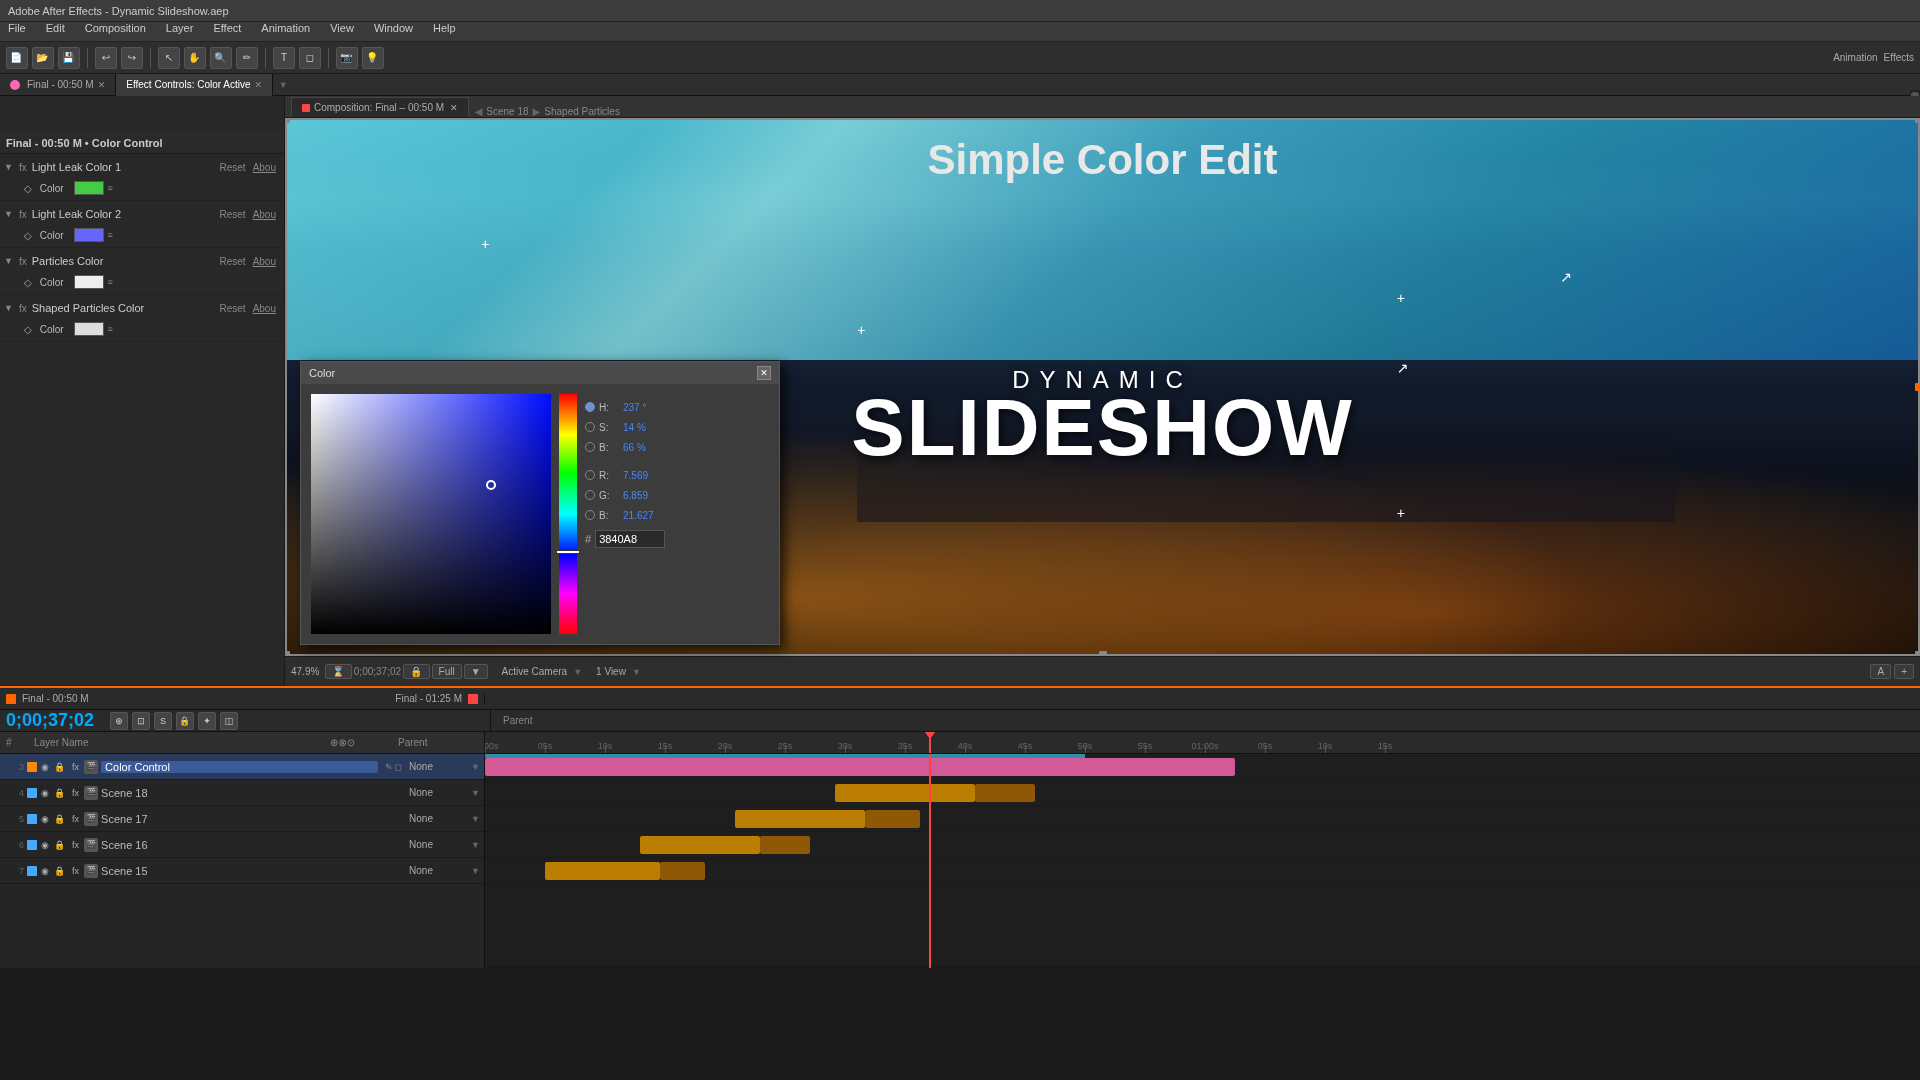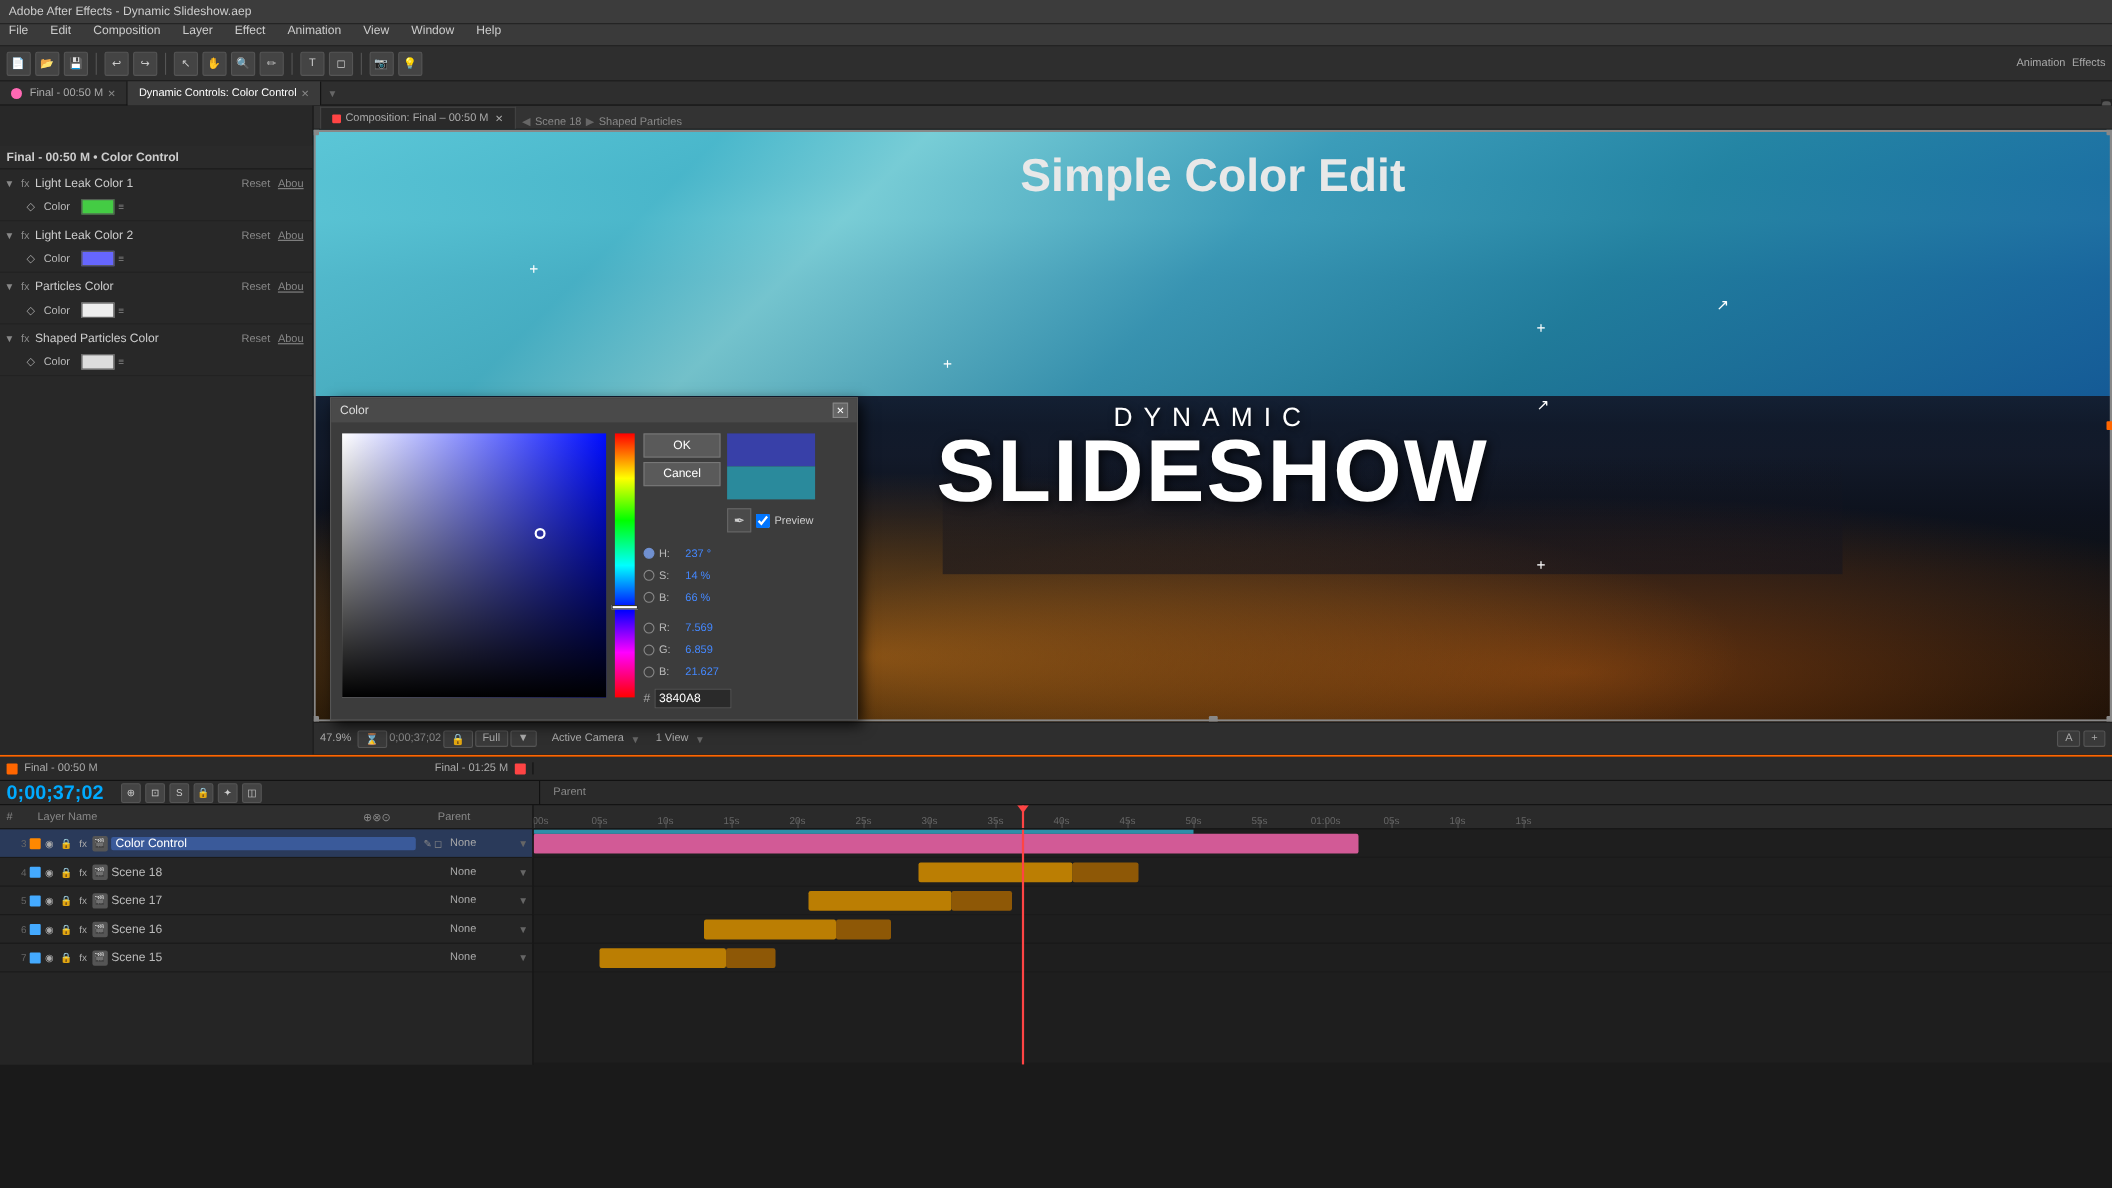--- a/index.html
+++ b/index.html
@@ -780,21 +780,21 @@
   </div>
 </div>
 
 <div id="top-tabs-row">
   <div class="top-tab">
     <span class="proj-color-dot" style="background:#ff69b4;"></span>
     <span>Final - 00:50 M</span>
     <span class="close-x">✕</span>
   </div>
   <div class="top-tab active">
-    <span>Dynamic Controls: Color Control</span>
+    <span>Effect Controls: Color Active</span>
     <span class="close-x">✕</span>
   </div>
   <div style="width:20px; display:flex; align-items:center; justify-content:center;">
     <span style="font-size:9px; color:#666;">▼</span>
   </div>
 </div>
 
 <div id="main-area">
 
   <div id="left-panel">
@@ -971,40 +971,20 @@
           <div id="color-cursor" style="left: 75%; top: 38%;"></div>
         </div>
 
         <div id="hue-bar-container">
           <div id="hue-bar"></div>
           <div id="hue-cursor" style="top: 65%;"></div>
         </div>
 
         <div id="color-right">
 
-          <div style="display:flex; gap:6px; align-items:flex-start;">
-            <div class="color-buttons">
-              <div class="color-ok-btn">OK</div>
-              <div class="color-cancel-btn">Cancel</div>
-            </div>
-
-            <div style="display:flex; flex-direction:column; gap:4px; align-items:flex-start;">
-              <div id="color-preview-box">
-                <div id="color-preview-new"></div>
-                <div id="color-preview-old"></div>
-              </div>
-              <div style="display:flex; gap:4px; margin-top:4px; align-items:center;">
-                <div class="eyedropper-btn" title="Eyedropper">✒</div>
-                <div class="preview-check">
-                  <input type="checkbox" checked="" style="">
-                  <span>Preview</span>
-                </div>
-              </div>
-            </div>
-          </div>
 
           <div style="margin-top:4px; display:flex; flex-direction:column; gap:2px;">
             <div class="color-value-row">
               <div class="color-radio selected"></div>
               <span class="color-label">H:</span>
               <span class="color-value">237 °</span>
             </div>
             <div class="color-value-row">
               <div class="color-radio"></div>
               <span class="color-label">S:</span>

